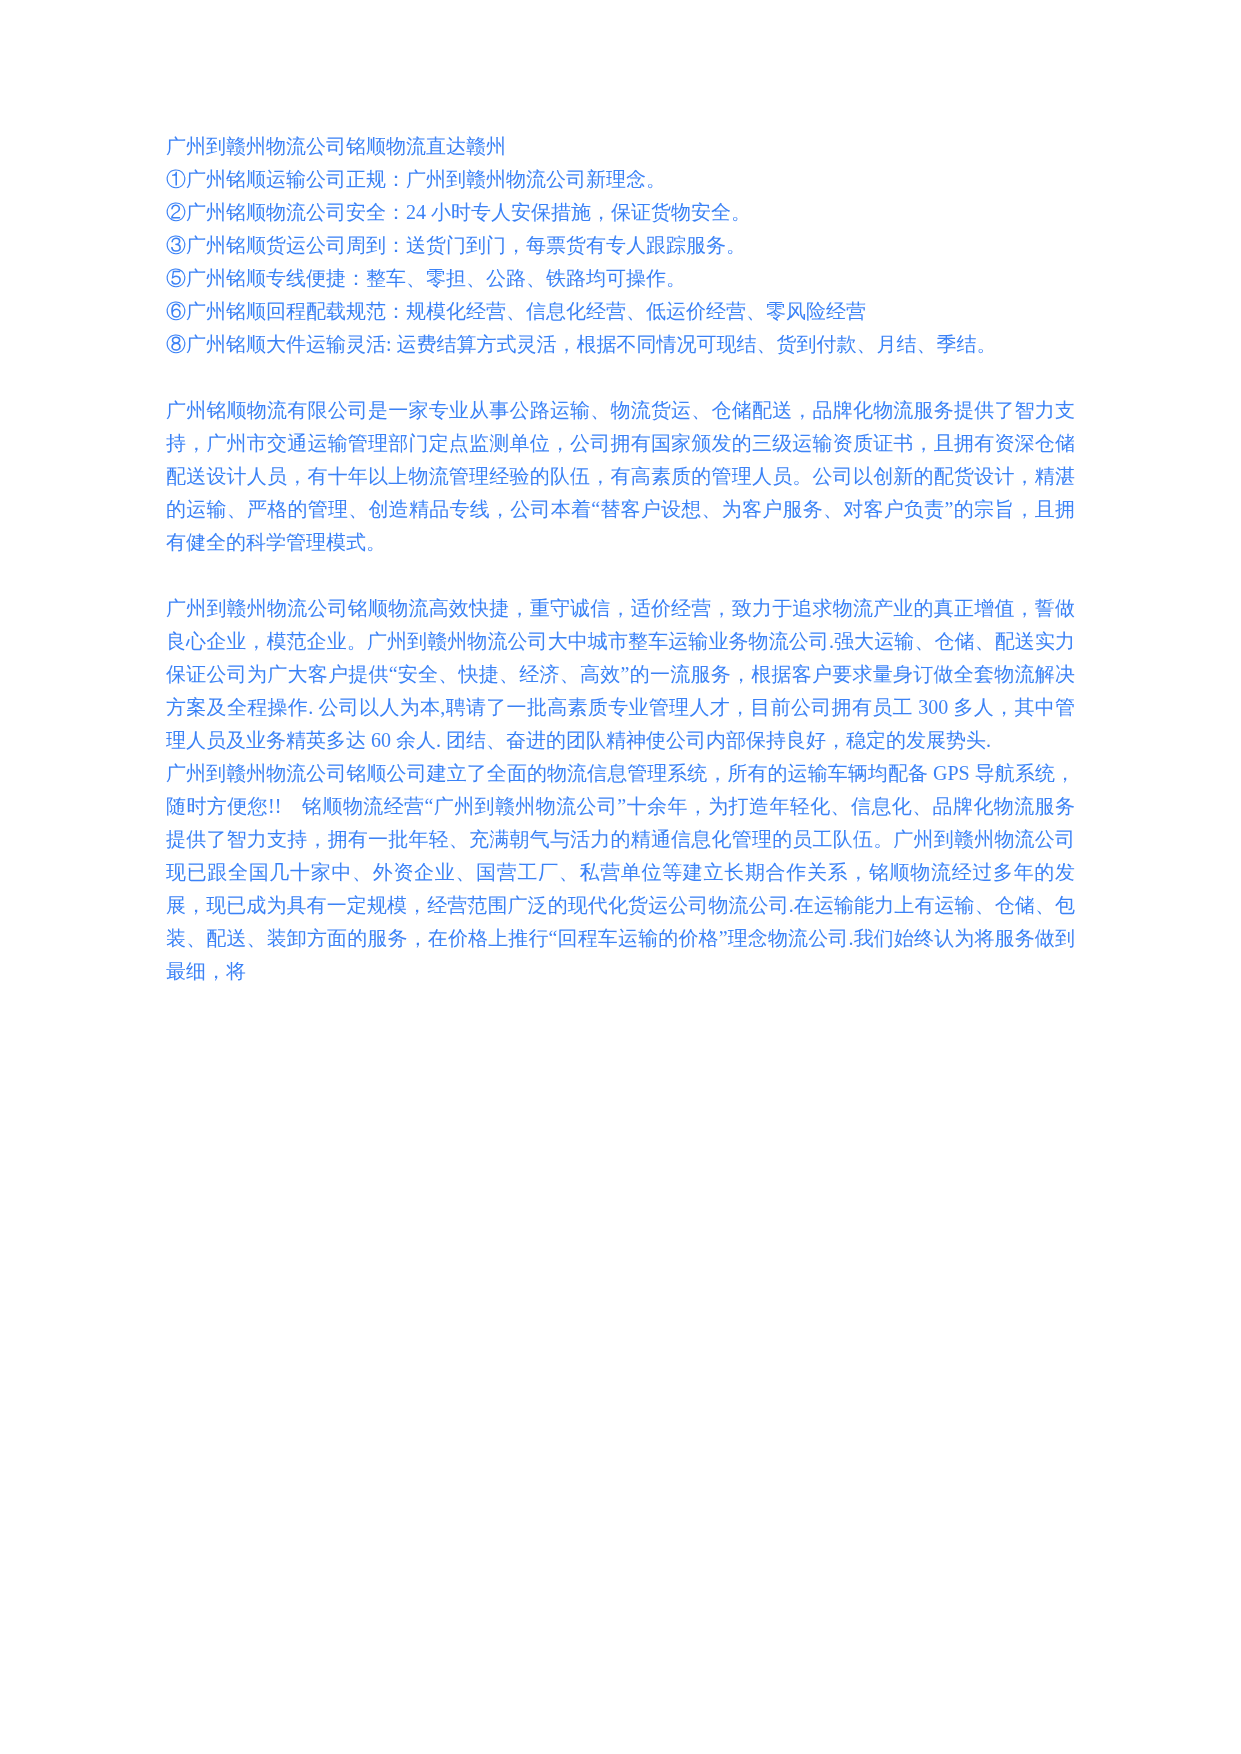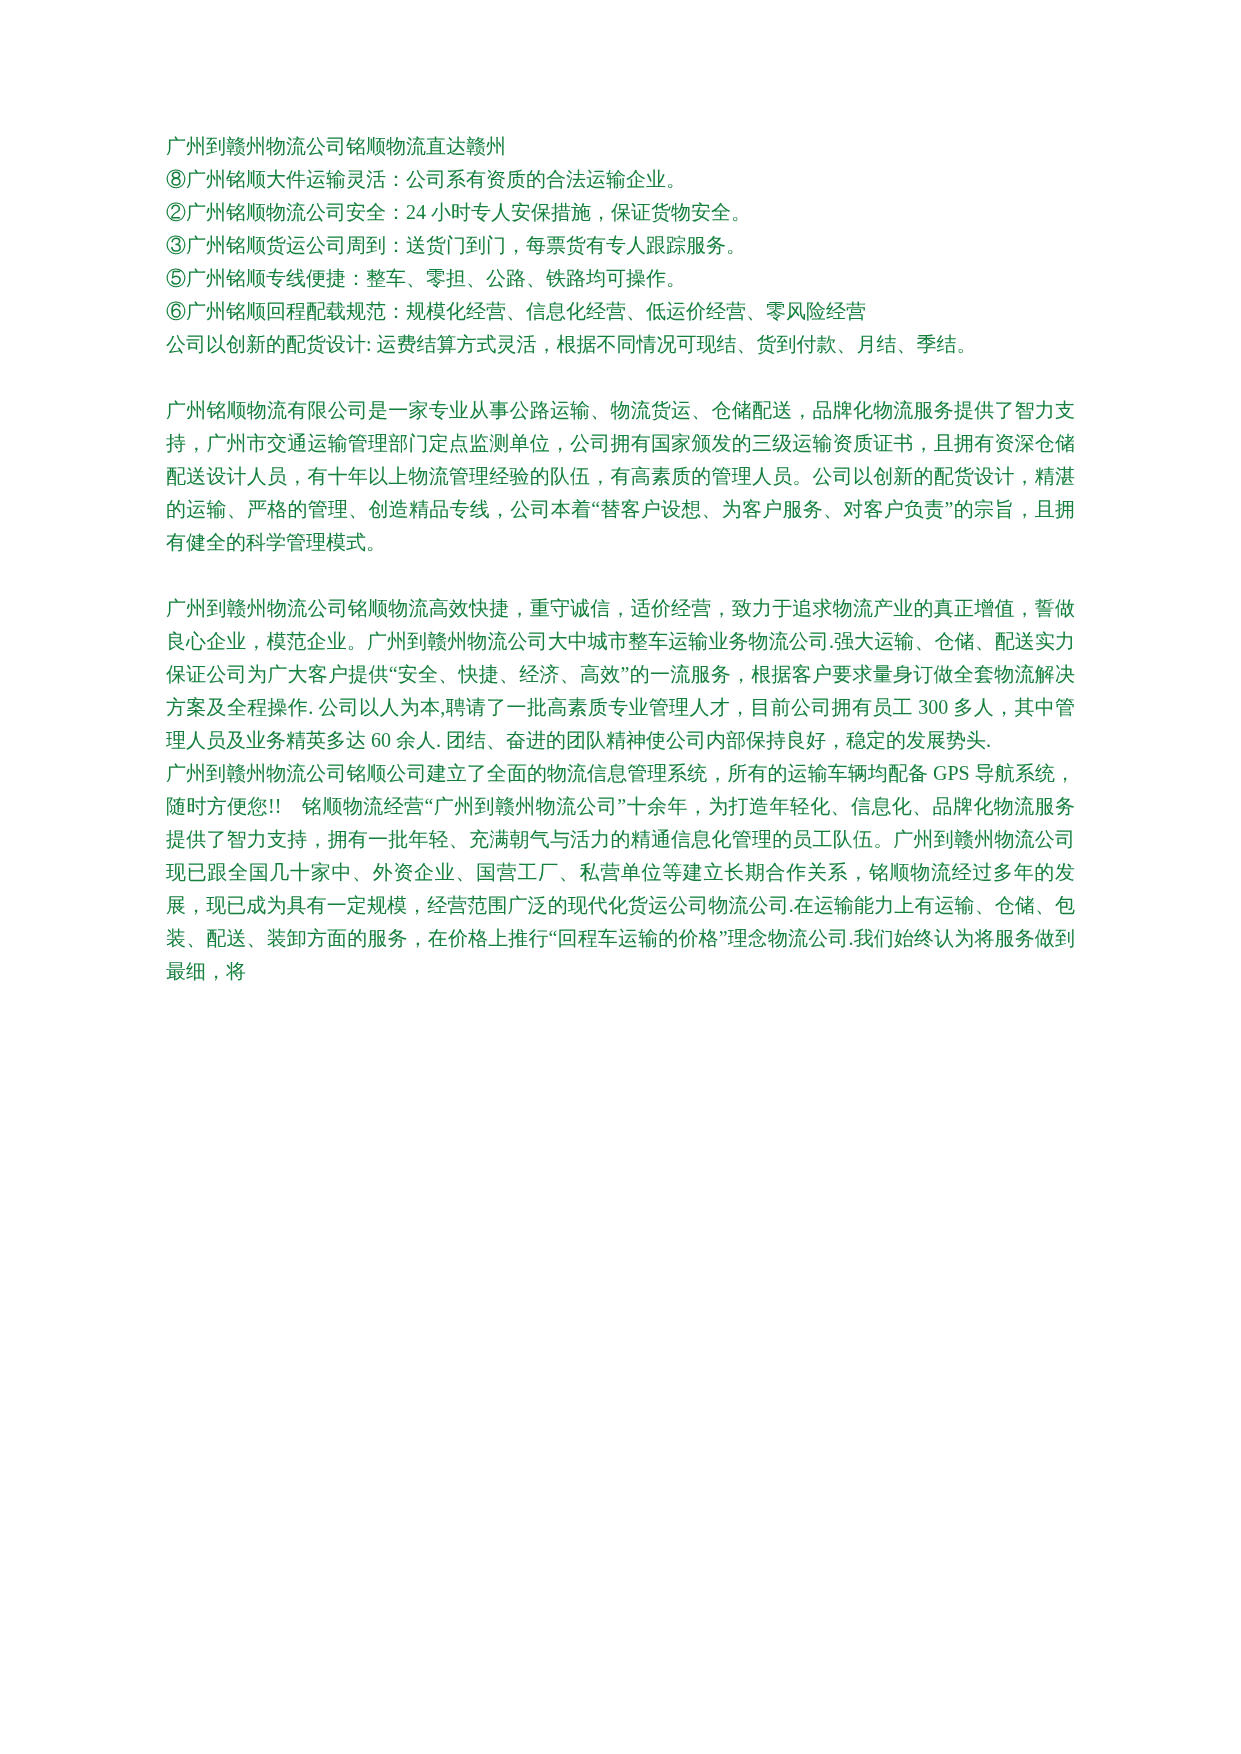--- a/index.html
+++ b/index.html
@@ -5,21 +5,21 @@
   html, body {
     margin: 0;
     padding: 0;
     background: #ffffff;
   }
   .page {
     position: relative;
     width: 1241px;
     height: 1754px;
     background: #ffffff;
-    color: #15803d;
+    color: #3b82f6;
     box-sizing: border-box;
     padding: 130px 166px 0 166px;
     font-family: "Liberation Serif", "DejaVu Serif", serif;
     font-size: 20px;
     line-height: 33px;
     overflow: hidden;
     border-radius: 10px;
   }
   .doc p {
     margin: 0;
@@ -38,26 +38,26 @@
 </style>
 </head>
 <body>
 
 <div class="page doc">
 
   <p class="title">广州到赣州物流公司铭顺物流直达赣州</p>
 
 
   <div class="list">
-    <p>⑧广州铭顺大件运输灵活：公司系有资质的合法运输企业。</p>
+    <p>①广州铭顺运输公司正规：广州到赣州物流公司新理念。</p>
     <p>②广州铭顺物流公司安全：24 小时专人安保措施，保证货物安全。</p>
     <p>③广州铭顺货运公司周到：送货门到门，每票货有专人跟踪服务。</p>
     <p>⑤广州铭顺专线便捷：整车、零担、公路、铁路均可操作。</p>
     <p>⑥广州铭顺回程配载规范：规模化经营、信息化经营、低运价经营、零风险经营</p>
-    <p>公司以创新的配货设计: 运费结算方式灵活，根据不同情况可现结、货到付款、月结、季结。</p>
+    <p>⑧广州铭顺大件运输灵活: 运费结算方式灵活，根据不同情况可现结、货到付款、月结、季结。</p>
   </div>
 
   <p class="gap-before">广州铭顺物流有限公司是一家专业从事公路运输、物流货运、仓储配送，品牌化物流服务提供了智力支持，广州市交通运输管理部门定点监测单位，公司拥有国家颁发的三级运输资质证书，且拥有资深仓储配送设计人员，有十年以上物流管理经验的队伍，有高素质的管理人员。公司以创新的配货设计，精湛的运输、严格的管理、创造精品专线，公司本着“替客户设想、为客户服务、对客户负责”的宗旨，且拥有健全的科学管理模式。</p>
 
   <p class="gap-before">广州到赣州物流公司铭顺物流高效快捷，重守诚信，适价经营，致力于追求物流产业的真正增值，誓做良心企业，模范企业。广州到赣州物流公司大中城市整车运输业务物流公司.强大运输、仓储、配送实力保证公司为广大客户提供“安全、快捷、经济、高效”的一流服务，根据客户要求量身订做全套物流解决方案及全程操作. 公司以人为本,聘请了一批高素质专业管理人才，目前公司拥有员工 300 多人，其中管理人员及业务精英多达 60 余人. 团结、奋进的团队精神使公司内部保持良好，稳定的发展势头.</p>
 
 
   <p>广州到赣州物流公司铭顺公司建立了全面的物流信息管理系统，所有的运输车辆均配备 GPS 导航系统，随时方便您!!　铭顺物流经营“广州到赣州物流公司”十余年，为打造年轻化、信息化、品牌化物流服务提供了智力支持，拥有一批年轻、充满朝气与活力的精通信息化管理的员工队伍。广州到赣州物流公司现已跟全国几十家中、外资企业、国营工厂、私营单位等建立长期合作关系，铭顺物流经过多年的发展，现已成为具有一定规模，经营范围广泛的现代化货运公司物流公司.在运输能力上有运输、仓储、包装、配送、装卸方面的服务，在价格上推行“回程车运输的价格”理念物流公司.我们始终认为将服务做到最细，将</p>
 
 </div>

